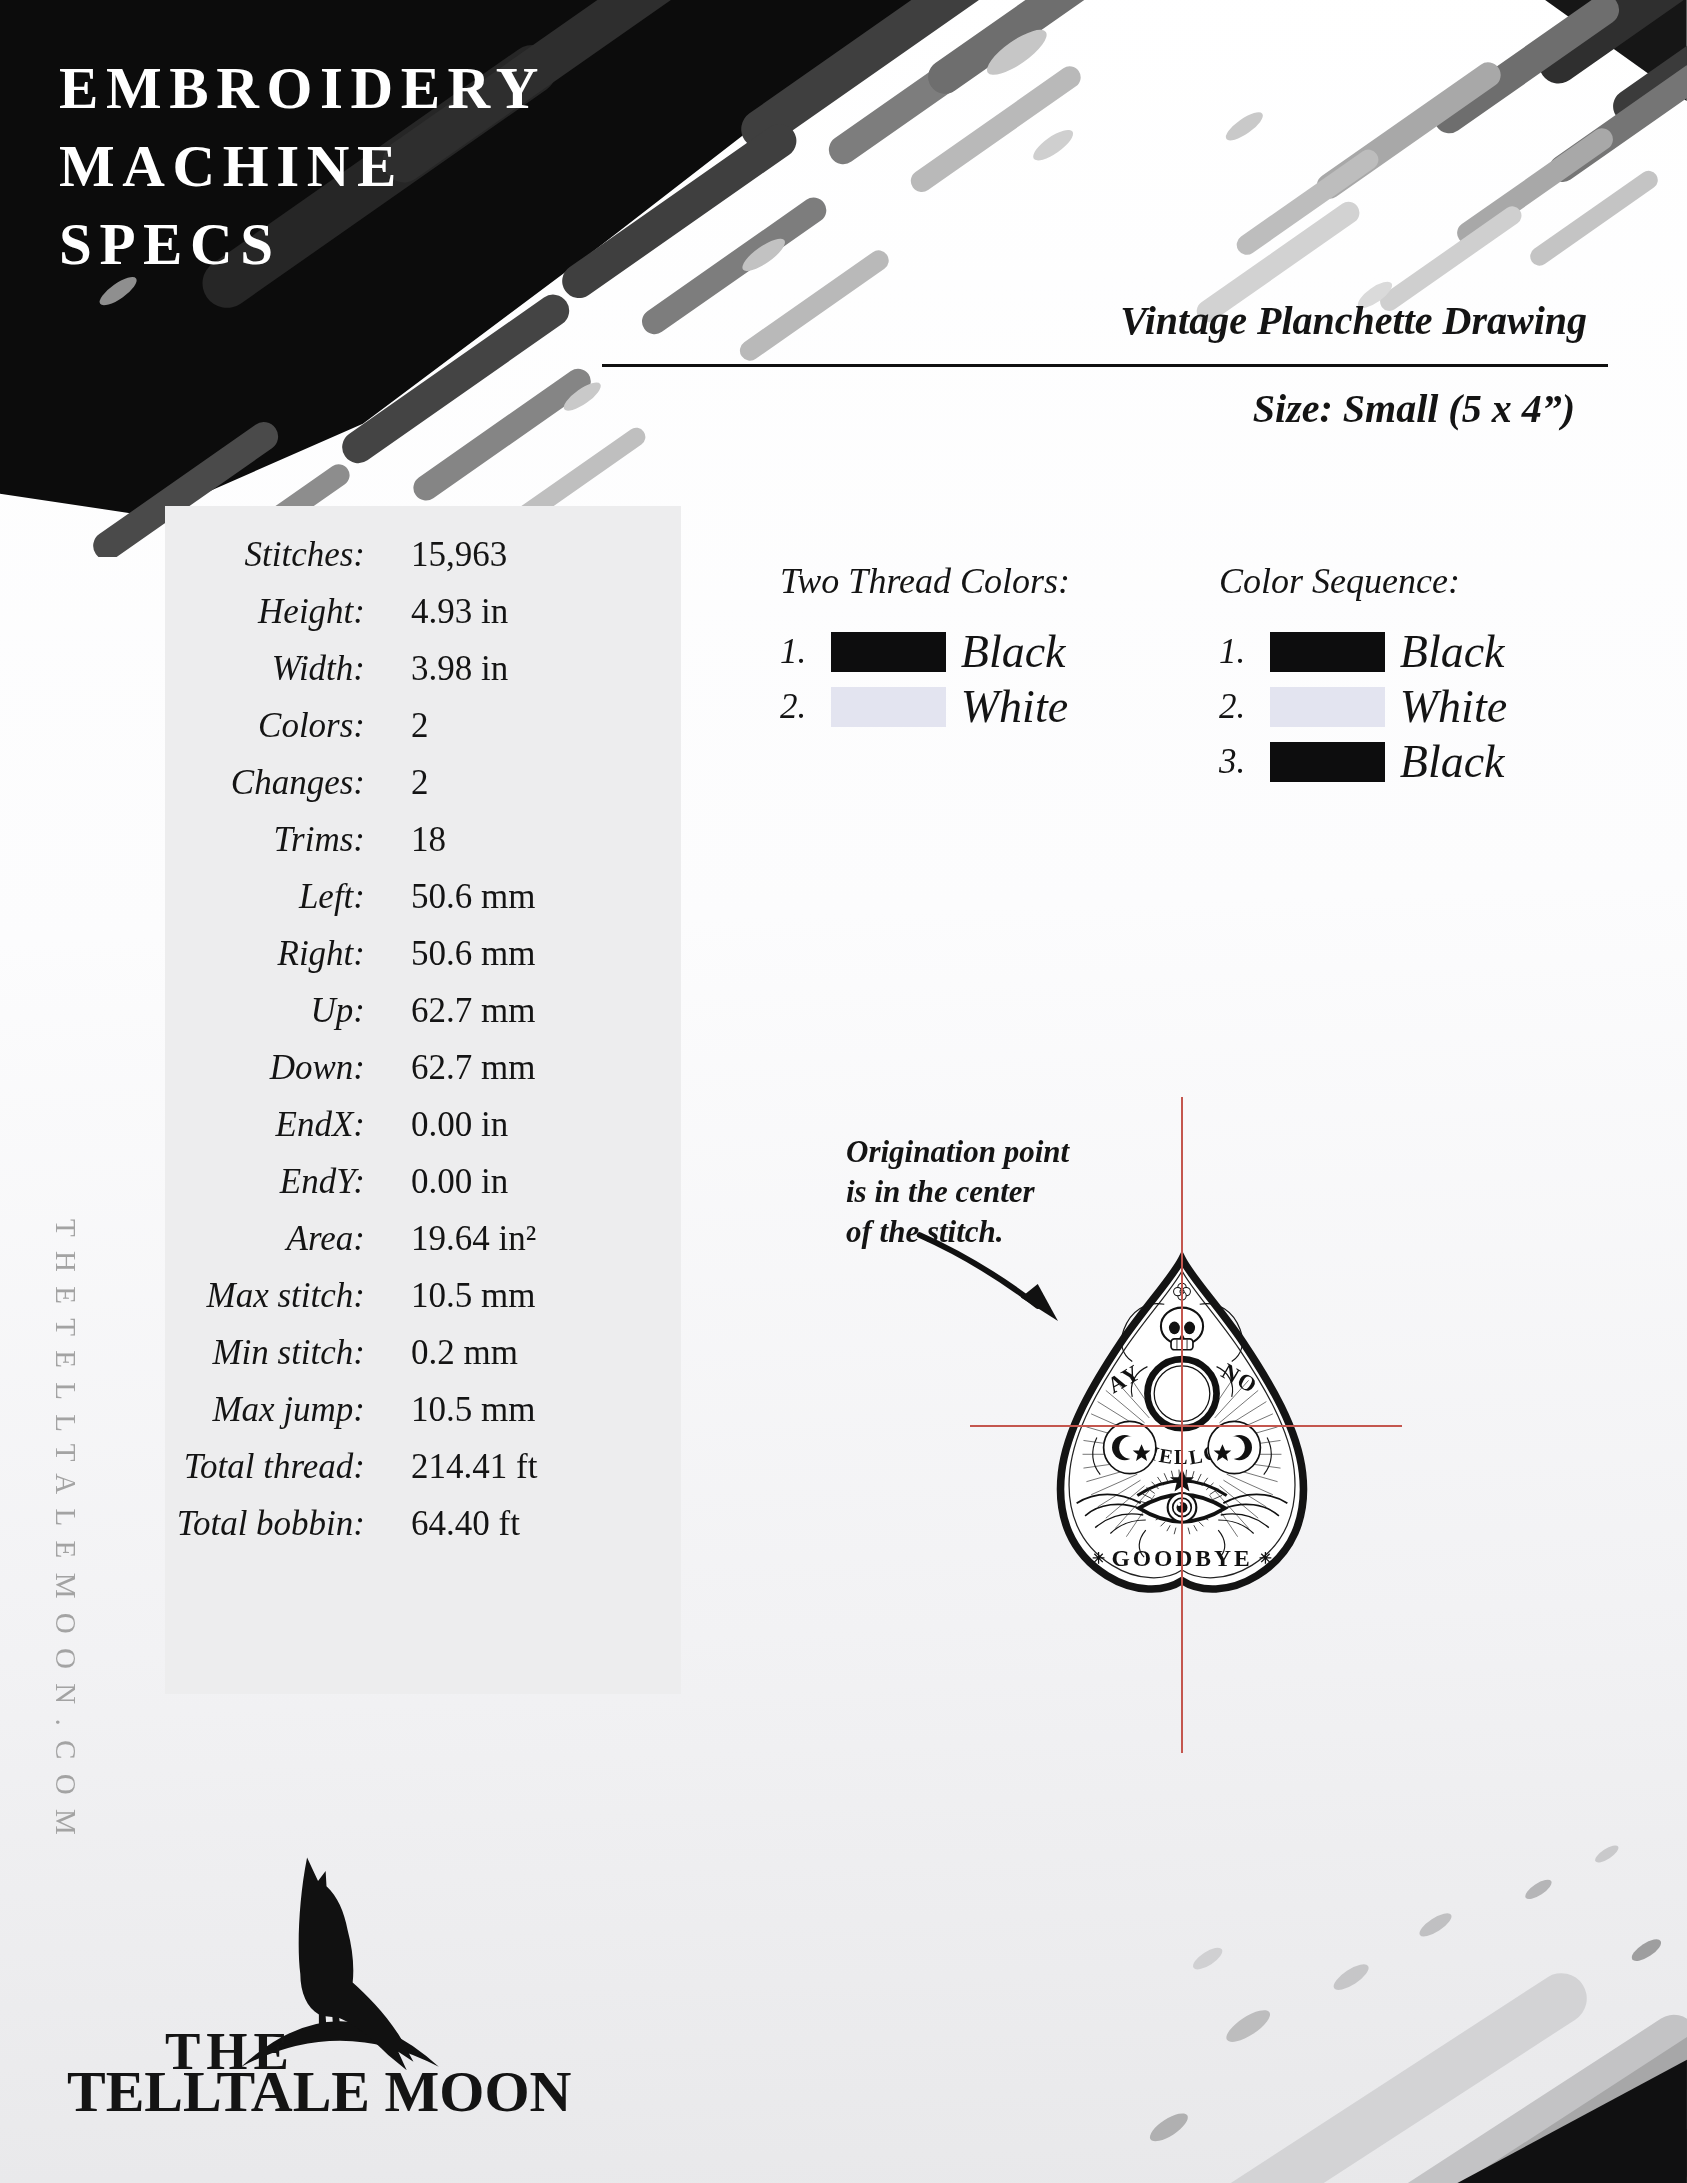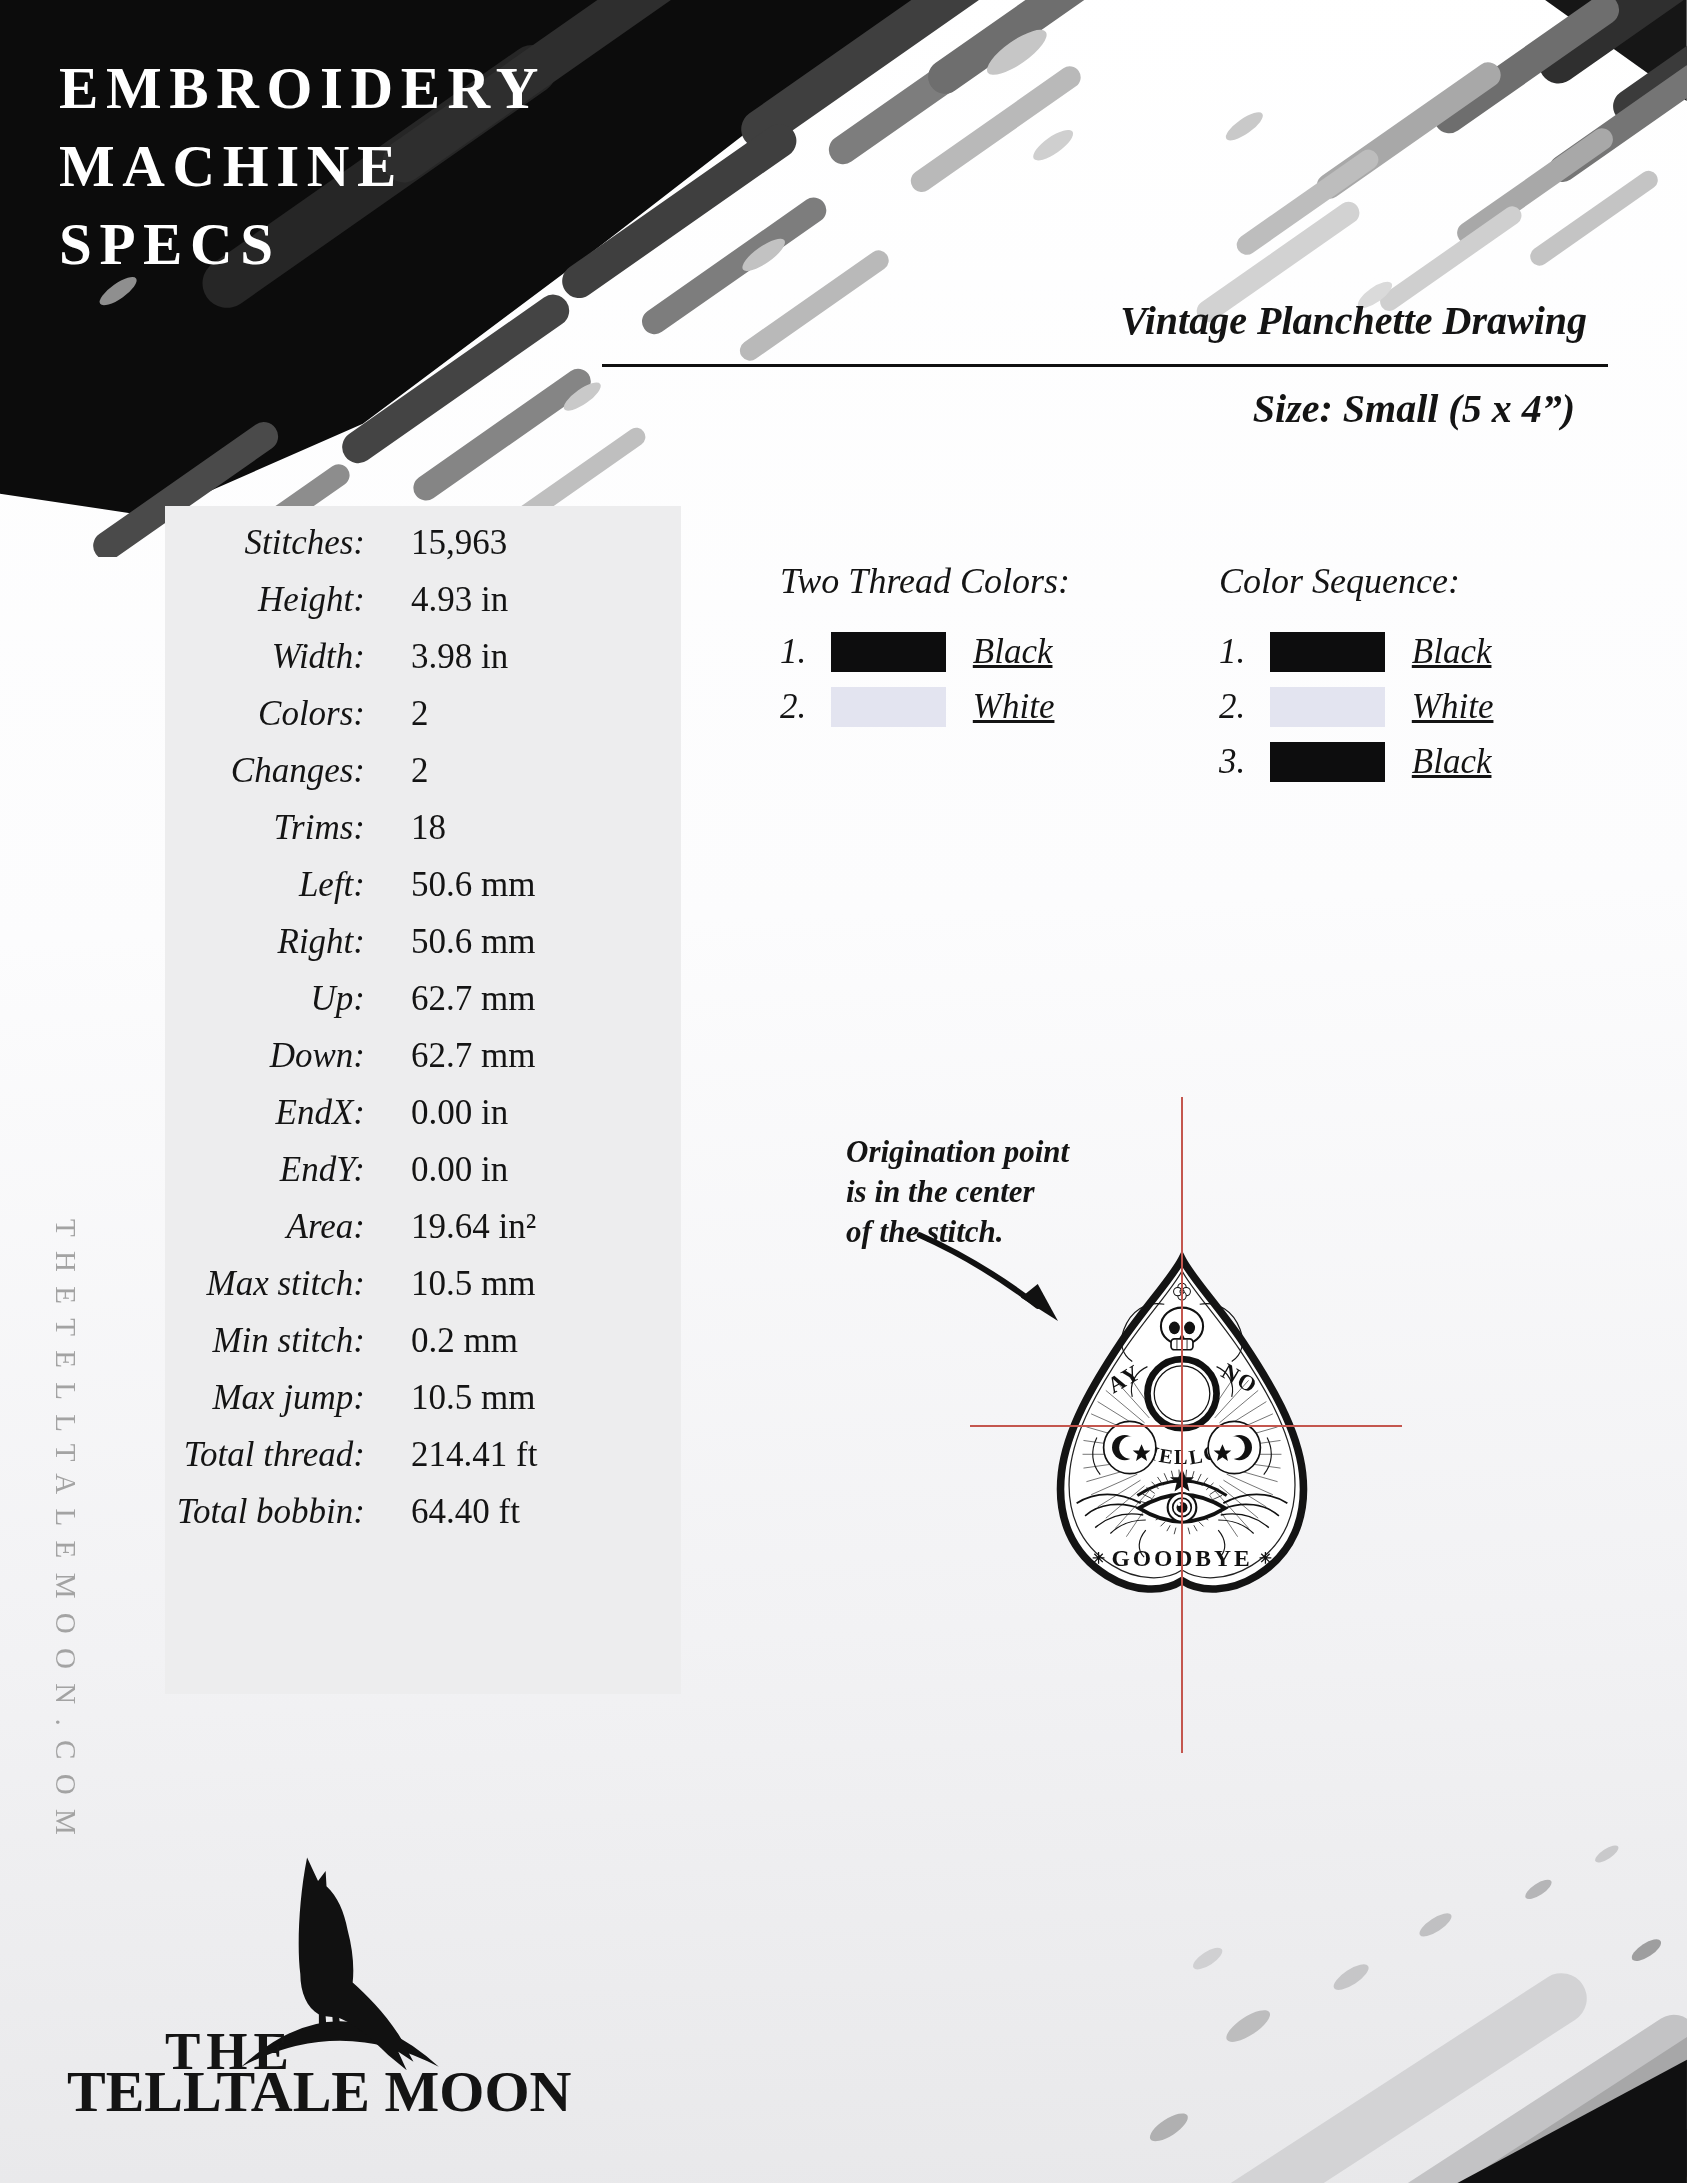--- a/index.html
+++ b/index.html
@@ -11,32 +11,32 @@
   
   .main-title{position:absolute;left:59px;top:49px;color:#ffffff;font-weight:bold;
               font-size:59px;line-height:78px;letter-spacing:7.6px;z-index:5;}
   .design-title{position:absolute;right:100px;top:297px;font-size:40px;font-weight:bold;
                 font-style:italic;z-index:5;margin-left:12px;}
   .header-rule{position:absolute;left:602px;top:364px;width:1006px;height:3.4px;background:#101010;z-index:5;}
   .size-label{position:absolute;right:112px;top:385px;font-size:40px;font-weight:bold;font-style:italic;z-index:5;}
 
   
   .specs-panel{position:absolute;left:165px;top:506px;width:516px;height:1188px;
-               background:#ededee;padding-top:8px;box-sizing:border-box;z-index:4;}
+               background:#ededee;padding-top:20px;box-sizing:border-box;z-index:4;}
   .spec-row{display:flex;height:57px;align-items:center;}
   .spec-label{width:200px;text-align:right;font-style:italic;font-size:35px;}
   .spec-value{margin-left:46px;font-size:35px;}
 
   
   .colors-section{position:absolute;top:560px;z-index:4;}
   .colors-title{font-size:36px;font-style:italic;margin-bottom:22px;}
   .color-row{display:flex;align-items:center;height:55px;}
   .color-num{font-size:35px;font-style:italic;width:39px;}
   .color-swatch{width:115px;height:40px;margin-left:11.8px;}
-  .color-name{margin-left:27px;font-size:35px;font-style:italic;text-decoration:underline;}
+  .color-name{margin-left:15px;font-size:46px;font-style:italic;}
 
   
   .orig-note{position:absolute;left:846px;top:1132px;font-size:31px;font-weight:bold;
              font-style:italic;line-height:40px;z-index:6;}
   .crosshair-v{position:absolute;left:1181px;top:1097px;width:1.7px;height:656px;background:#c4564e;z-index:7;}
   .crosshair-h{position:absolute;left:970px;top:1425px;width:432px;height:1.7px;background:#c4564e;z-index:7;}
   .arrow-svg{position:absolute;left:913px;top:1225px;z-index:6;}
   .planchette-svg{position:absolute;left:1046px;top:1252px;z-index:6;}
 
   

